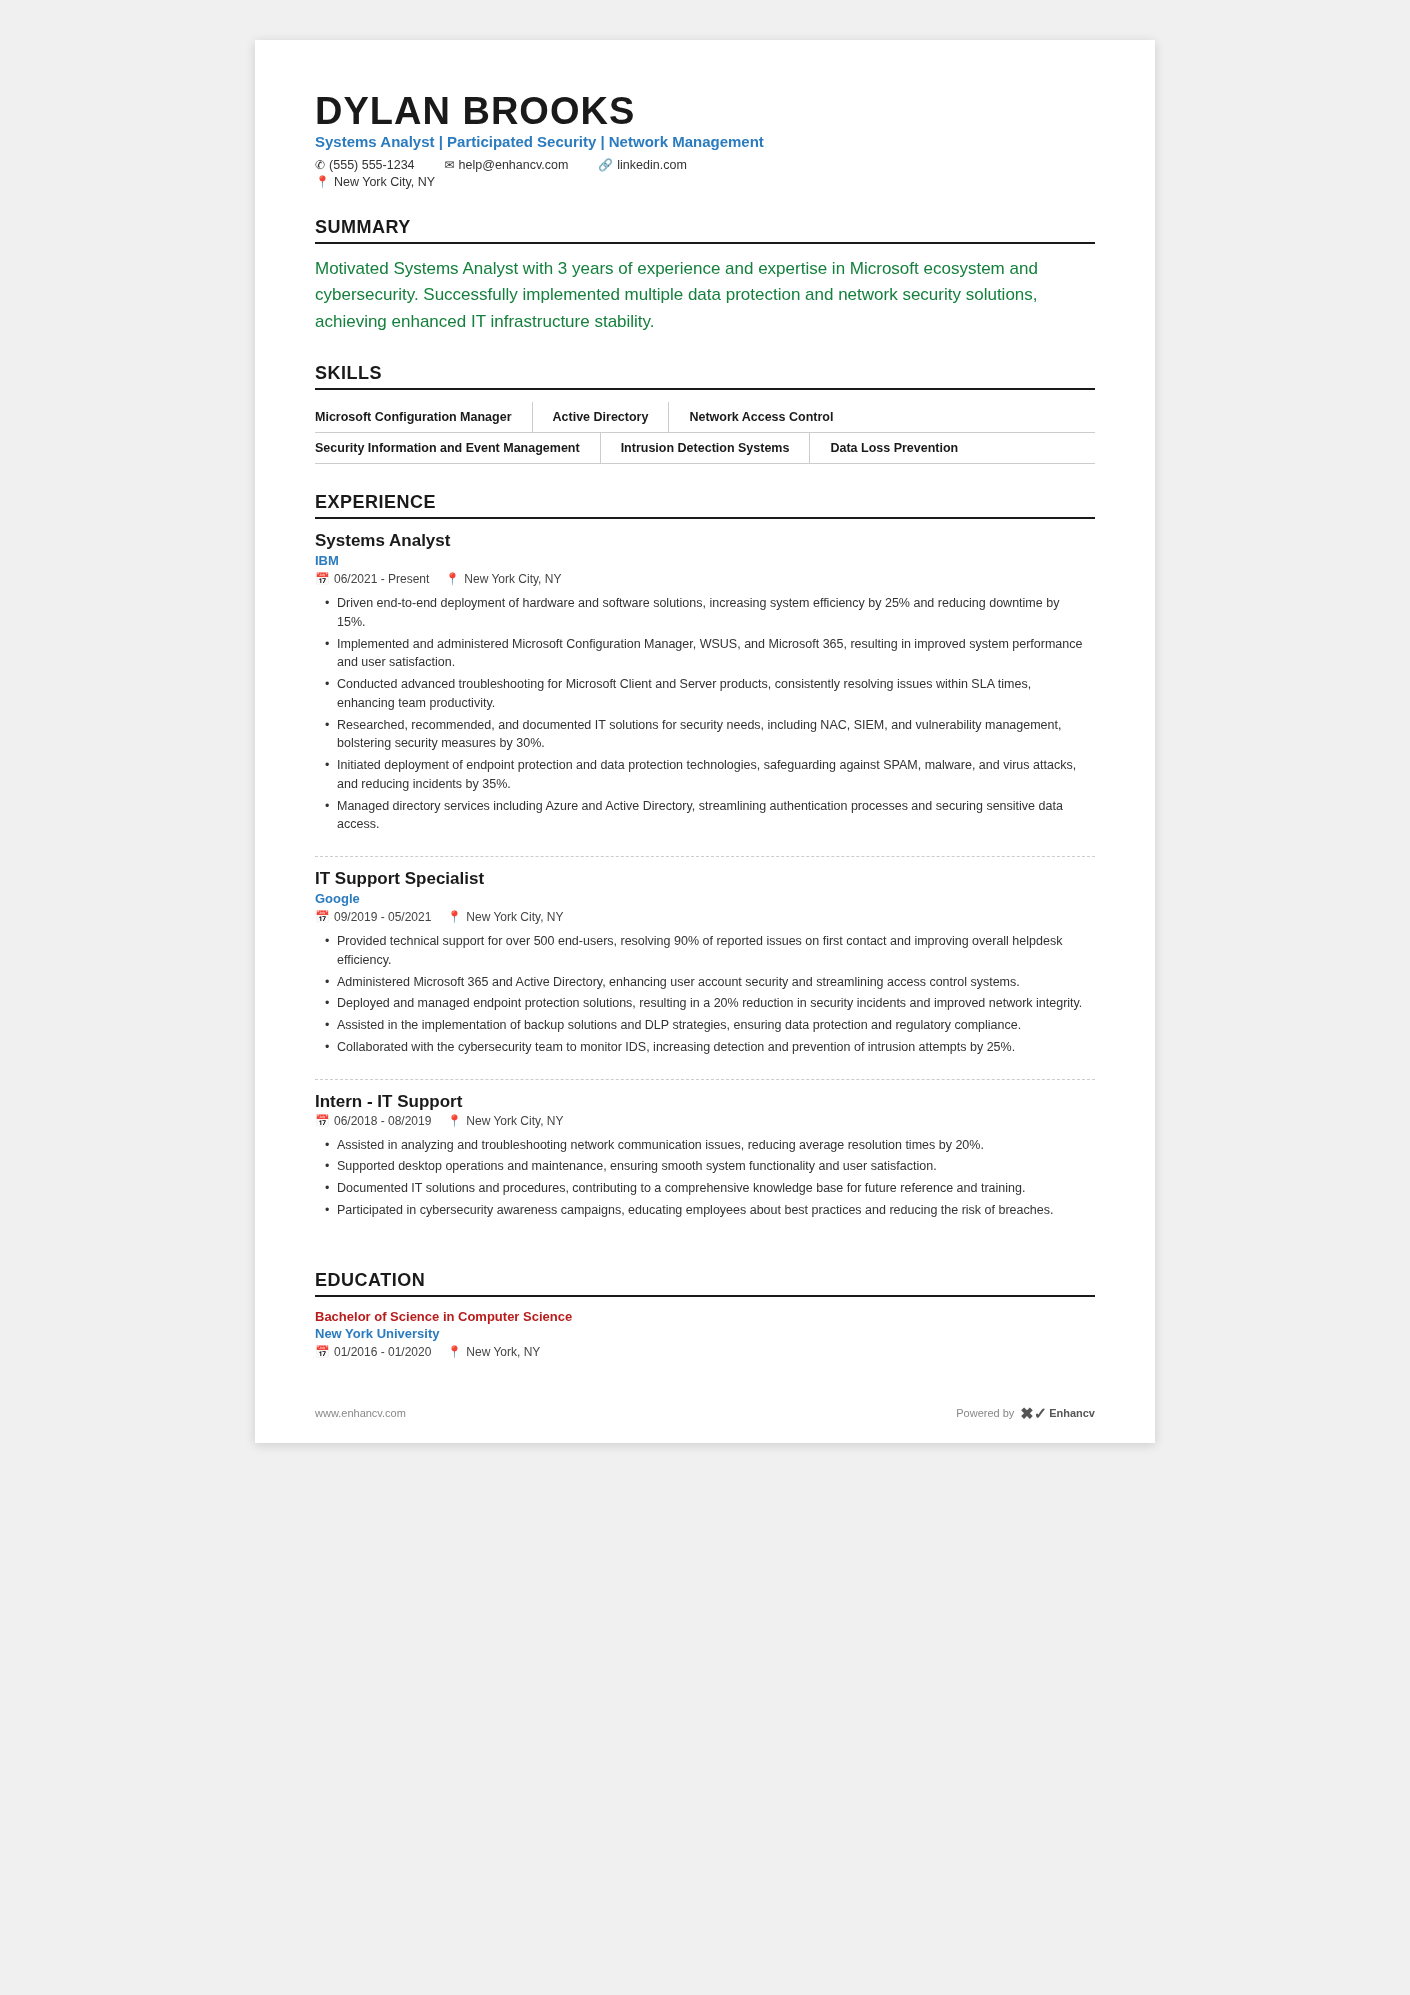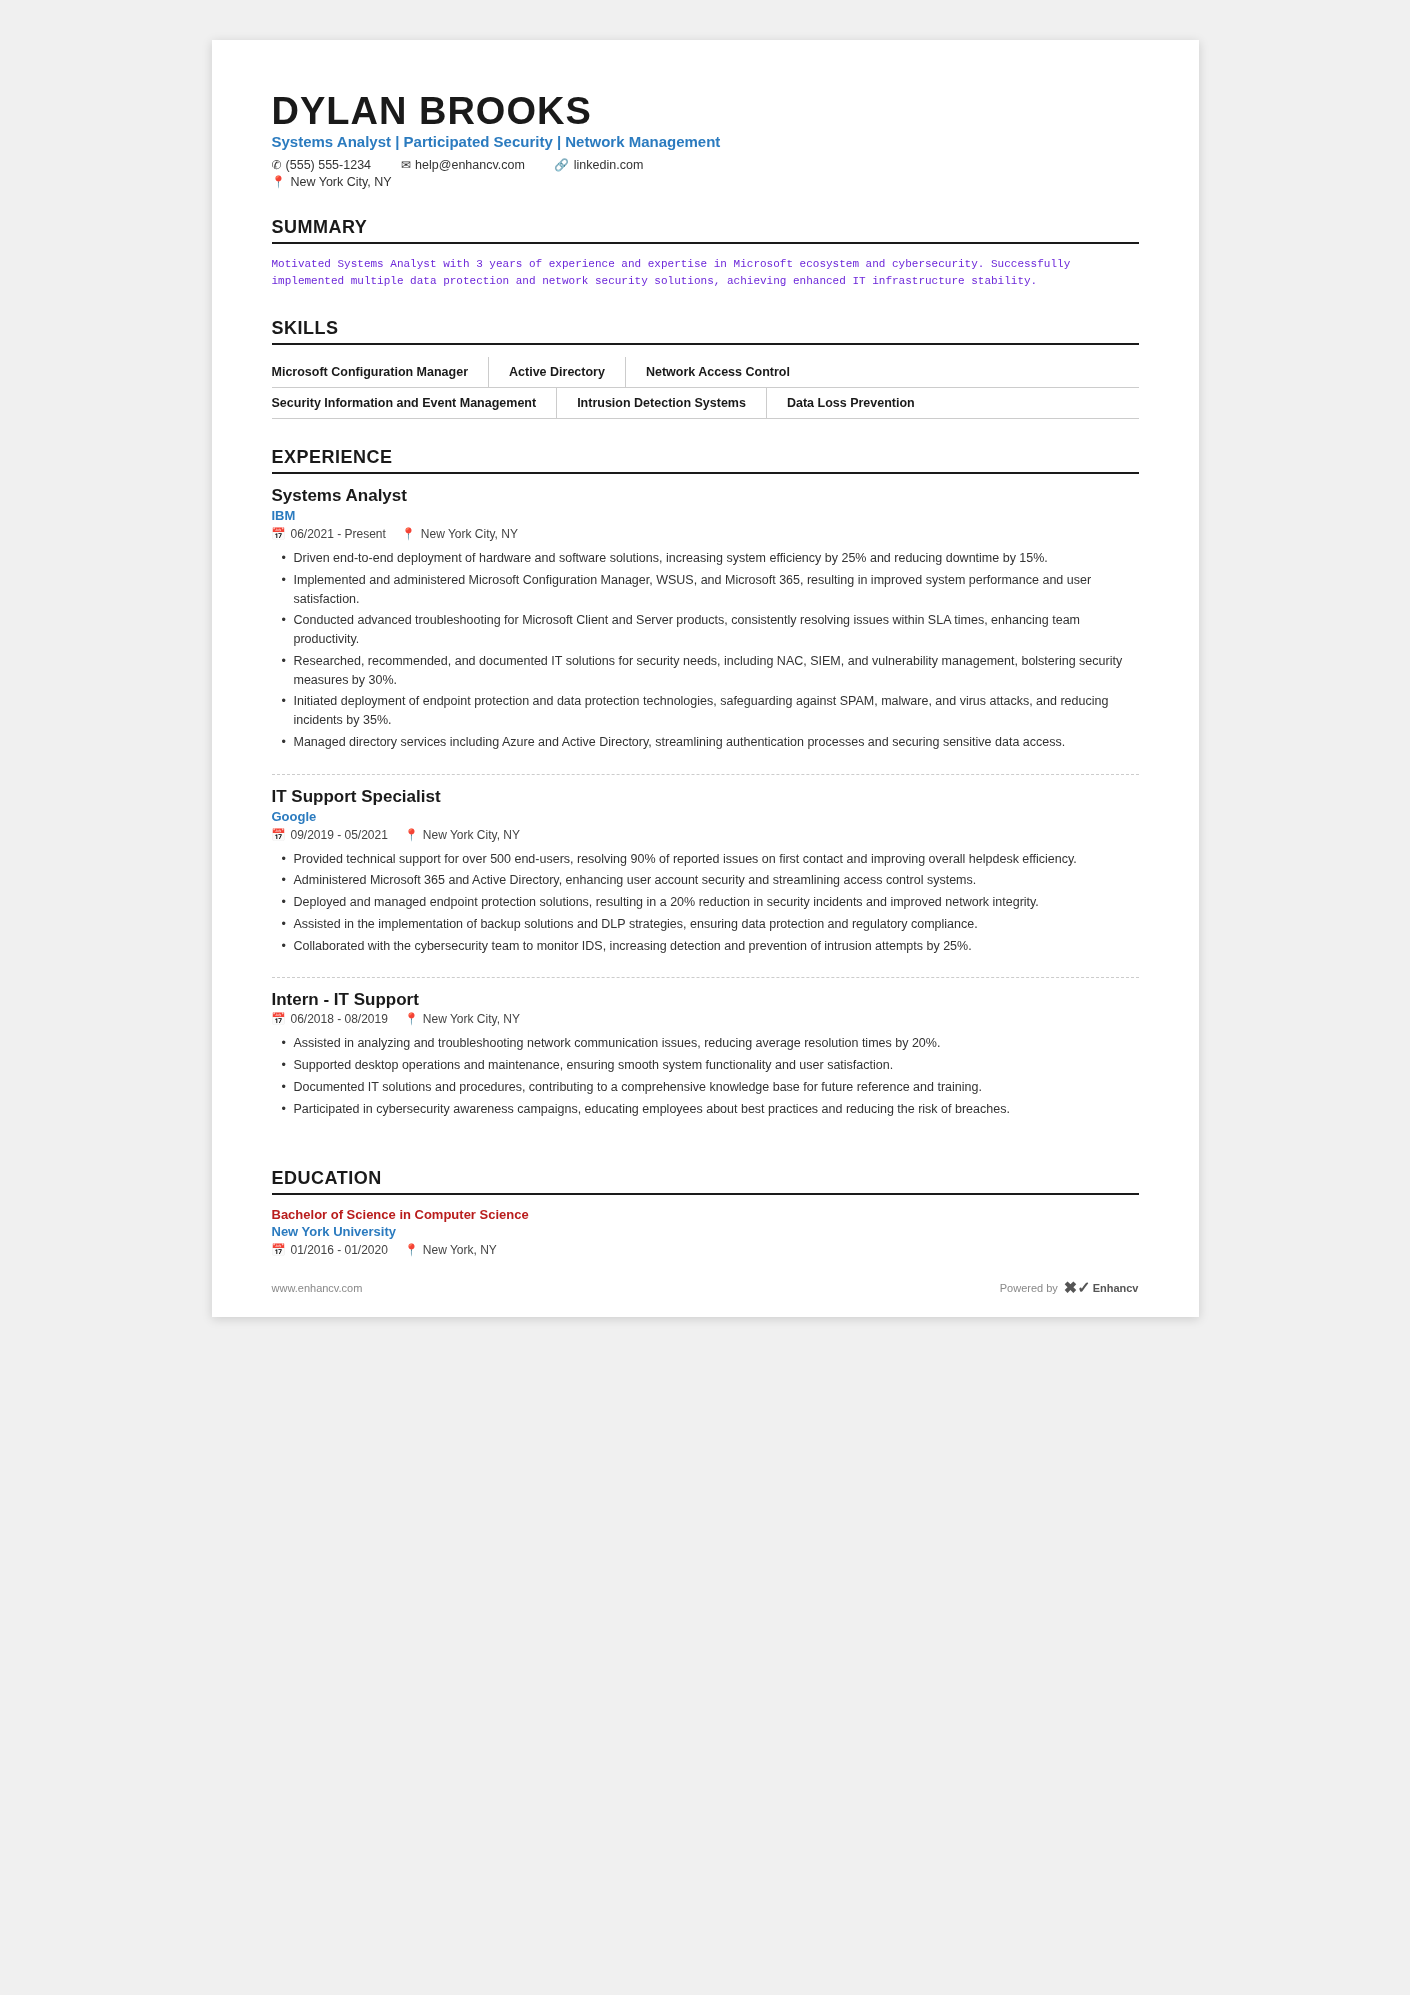--- a/index.html
+++ b/index.html
@@ -5,22 +5,22 @@
     * { margin: 0; padding: 0; box-sizing: border-box; }
     body {
       font-family: 'Arial', sans-serif;
       background: #f0f0f0;
       display: flex;
       justify-content: center;
       padding: 40px 20px;
     }
     .resume-page {
       background: #ffffff;
-      width: 987px;
-      padding: 50px 60px 60px 60px;
+      width: 900px;
+      padding: 50px 60px 84px 60px;
       box-shadow: 0 2px 10px rgba(0,0,0,0.15);
       position: relative;
     }
     
     .name {
       font-size: 38px;
       font-weight: 900;
       color: #1a1a1a;
       letter-spacing: 1px;
       text-transform: uppercase;
@@ -63,24 +63,23 @@
       text-transform: uppercase;
       color: #1a1a1a;
       border-bottom: 2px solid #1a1a1a;
       padding-bottom: 4px;
       margin-top: 28px;
       margin-bottom: 12px;
       letter-spacing: 0.5px;
     }
     
     .summary-text {
-      font-size: 11px;
-      color: #6d28d9;
+      font-size: 17px;
+      color: #15803d;
       line-height: 1.55;
-      font-family: Liberation Mono, monospace;
     }
     
     .skills-grid {
       display: flex;
       flex-direction: column;
       gap: 0;
     }
     .skills-row {
       display: flex;
       border-bottom: 1px solid #ccc;

